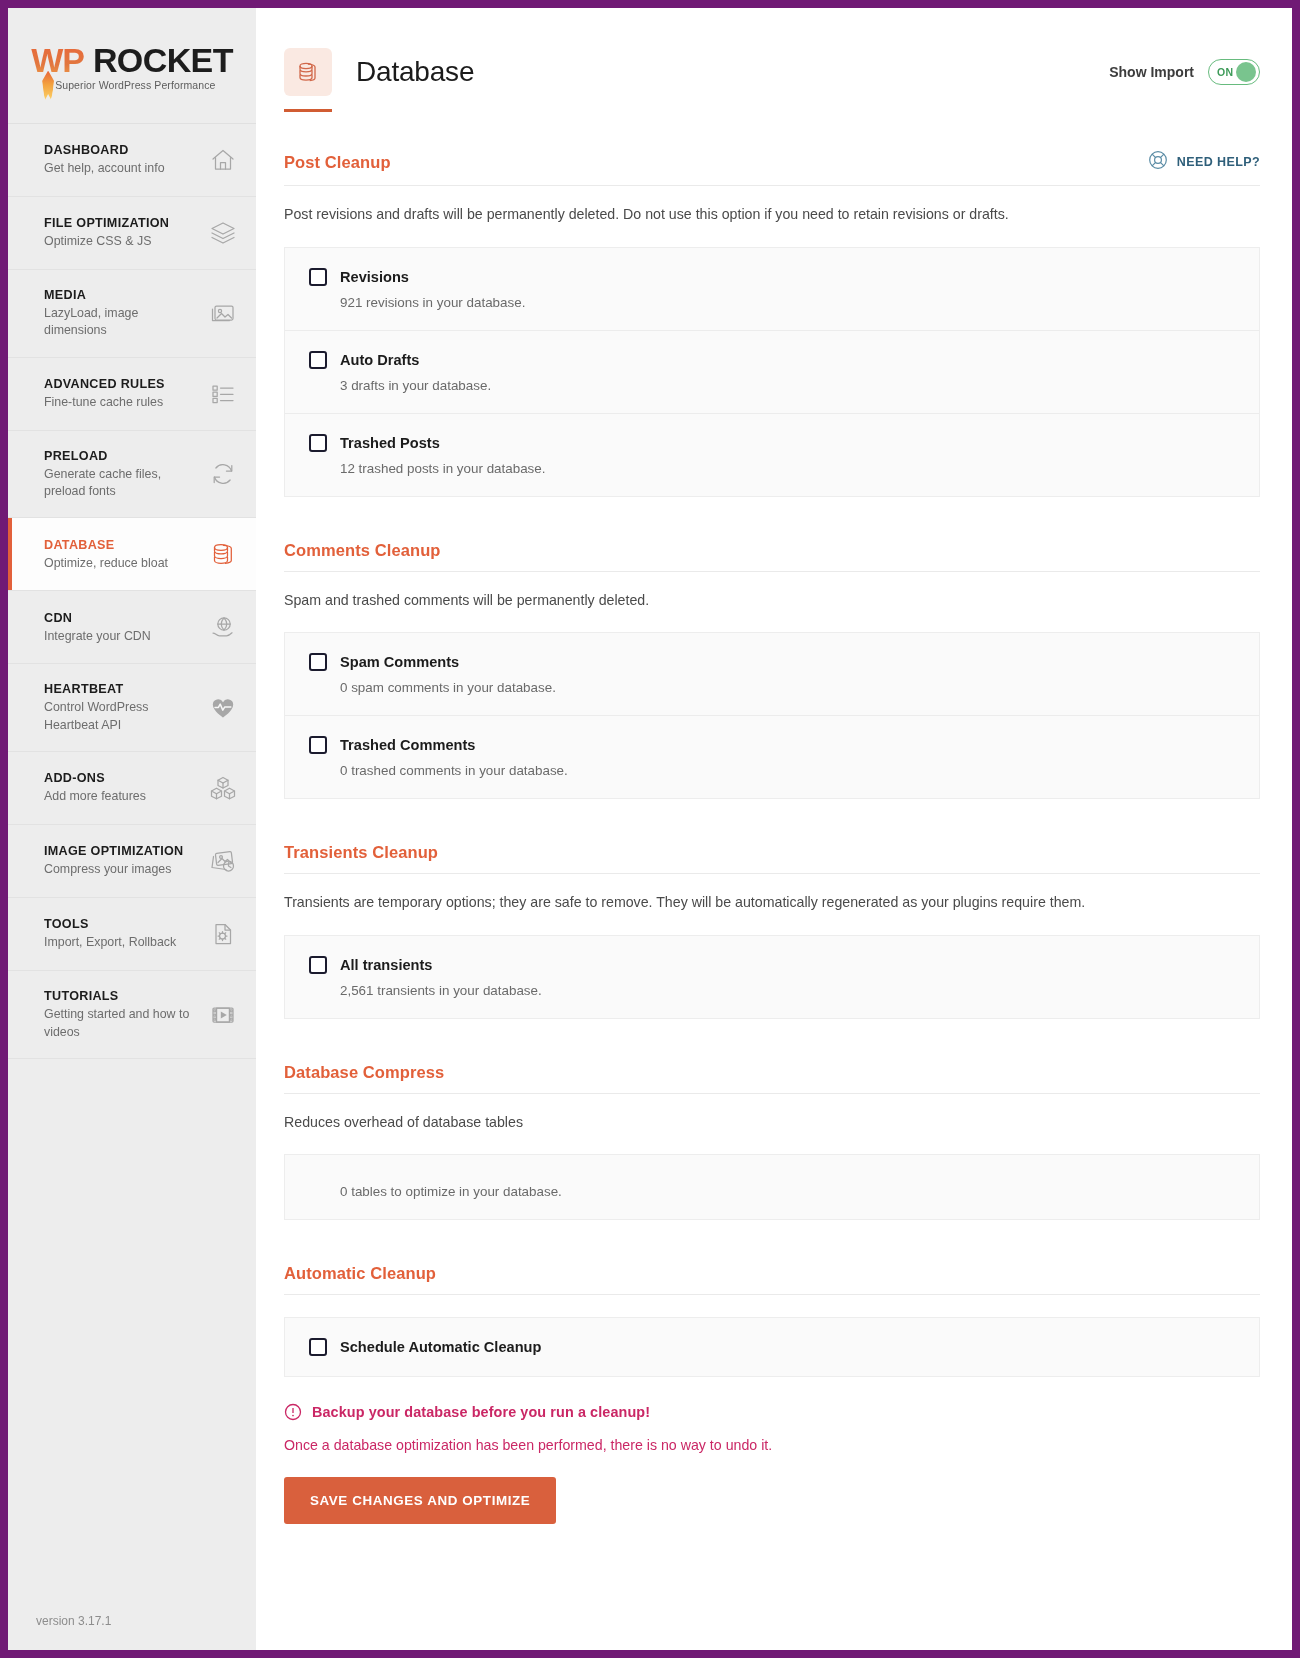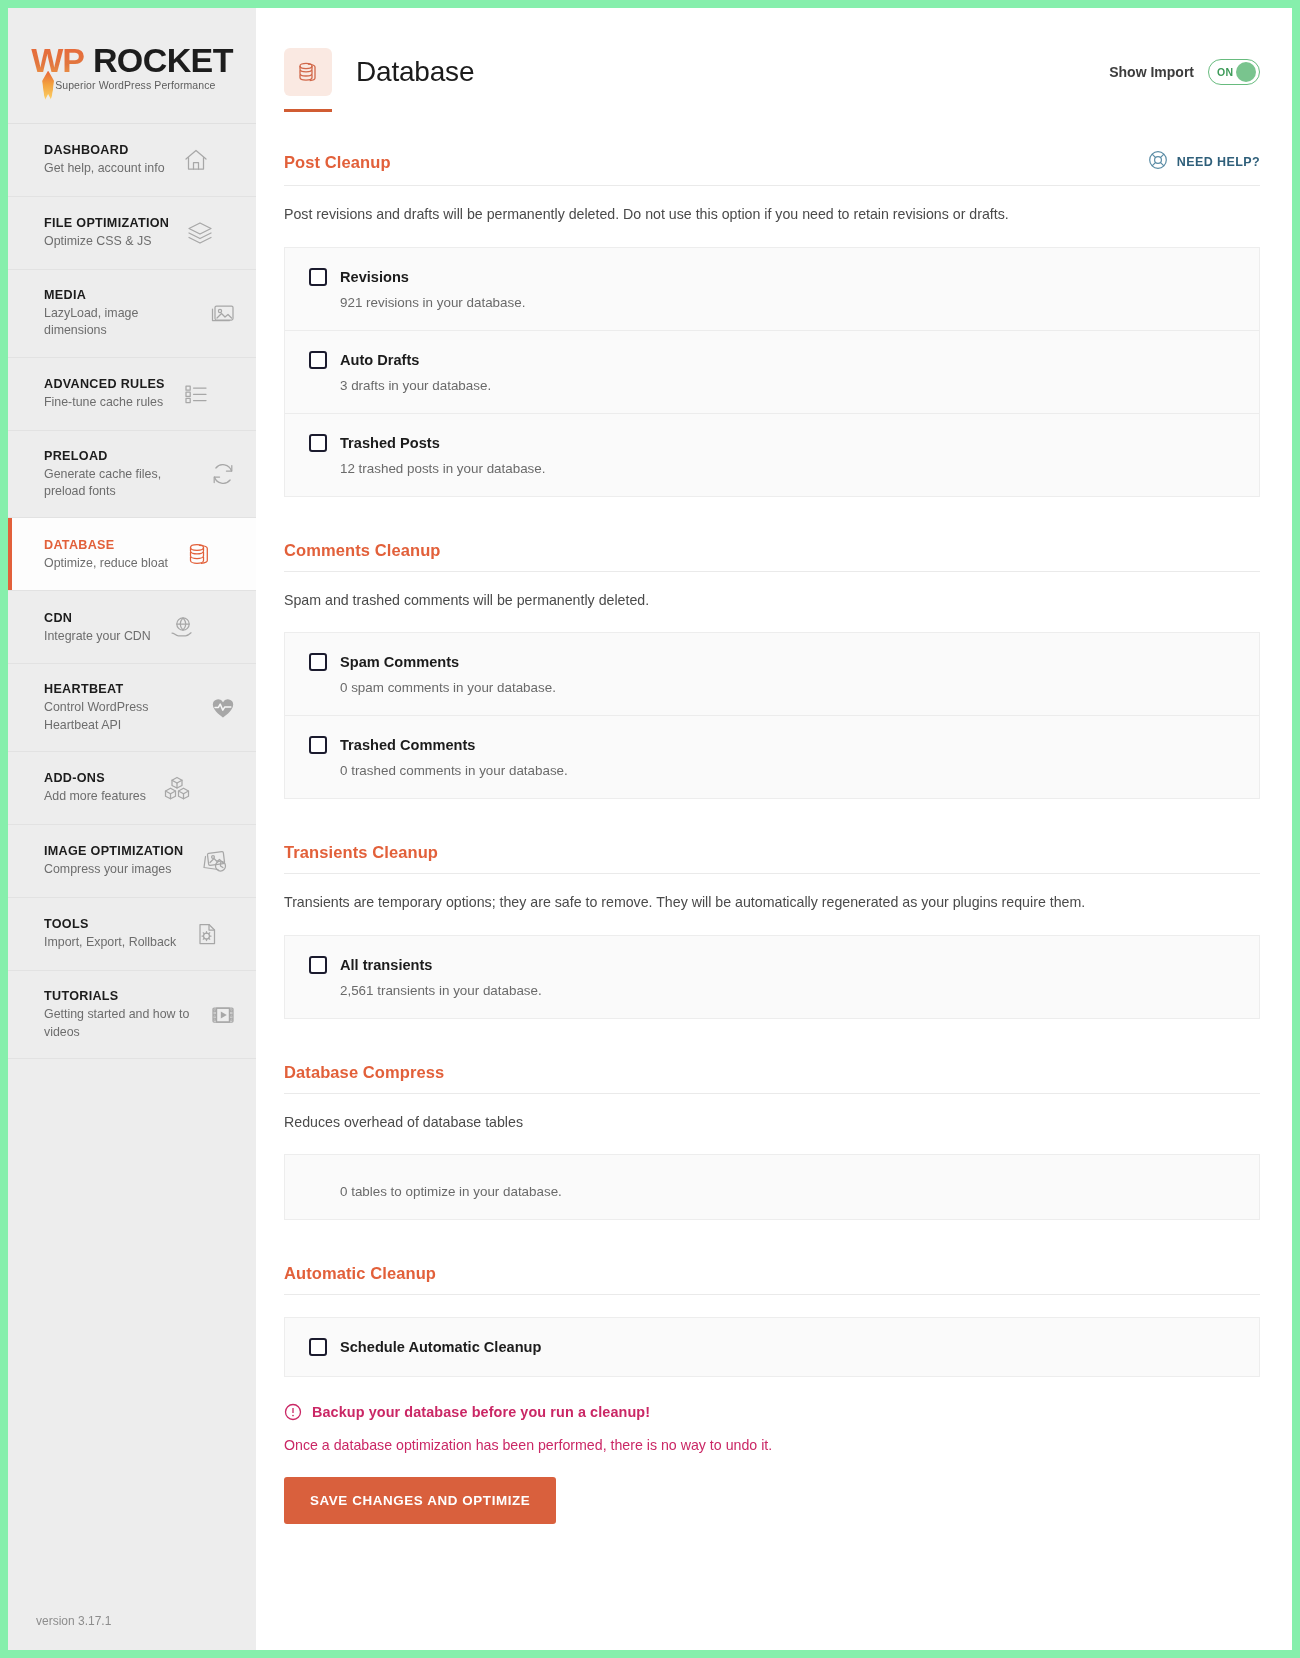--- a/index.html
+++ b/index.html
@@ -7,21 +7,21 @@
     width: 1300px;
     height: 1658px;
     background: #f1f1f1;
     font-family: "Liberation Sans", sans-serif;
     -webkit-font-smoothing: antialiased;
   }
   .app {
     position: relative;
     width: 1300px;
     height: 1658px;
-    background: #86efac;
+    background: #701a75;
     display: flex;
     padding: 8px 8px 8px 8px;
   }
 
   
   .sidebar {
     width: 248px;
     flex: 0 0 248px;
     background: #ededed;
     position: relative;
@@ -75,20 +75,21 @@
     height: 30px;
     background: linear-gradient(180deg,#e8663a 0%,#f3a23f 45%,#fcd36a 100%);
     border-radius: 50% 50% 45% 45% / 20% 20% 80% 80%;
     clip-path: polygon(50% 0%, 100% 35%, 78% 100%, 50% 78%, 22% 100%, 0% 35%);
   }
 
   .nav-item {
     position: relative;
     display: flex;
     align-items: center;
+    justify-content: space-between;
     padding: 17px 18px 17px 36px;
     border-bottom: 1px solid #e2e2e2;
     cursor: pointer;
     min-height: 73px;
     gap: 16px;
   }
   .nav-item:last-child { border-bottom: 1px solid #e2e2e2; }
   .nav-text { max-width: 168px; }
   .nav-title {
     font-size: 12.6px;

